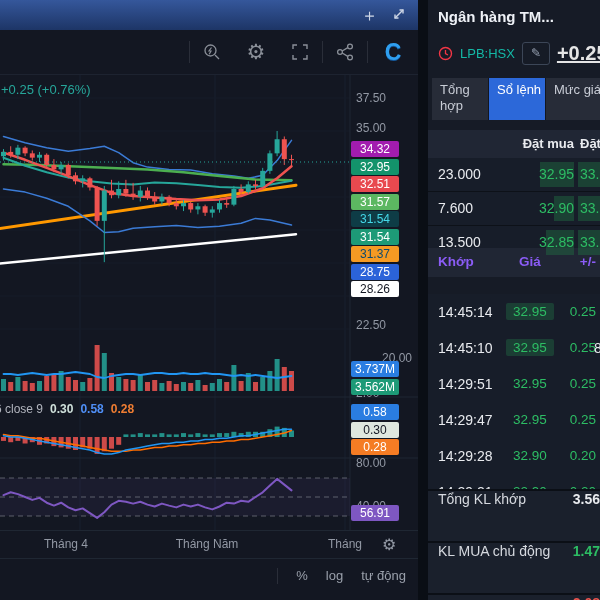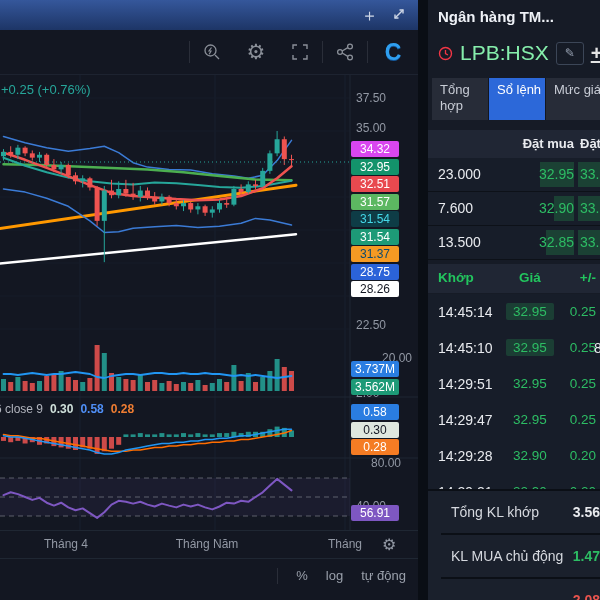--- a/index.html
+++ b/index.html
@@ -28,47 +28,47 @@
   .ta-label{position:absolute;top:6px;transform:translateX(-50%);}
   #ta-gear{position:absolute;left:382px;top:4px;font-size:16px;color:#9298a4;}
   #bottom-bar{position:absolute;left:0;top:558px;width:418px;height:42px;background:#131722;border-top:1px solid #1f2733;
     display:flex;align-items:flex-start;justify-content:flex-end;gap:18px;padding:9px 12px 0 0;box-sizing:border-box;
     font-size:13px;color:#9aa0ab;}
   .bb-sep{width:1px;height:16px;background:#2a2e39;}
   
   #side-panel{position:absolute;left:428px;top:0;width:172px;height:600px;background:#161b26;overflow:hidden;font-size:14px;}
   #panel-title{position:absolute;left:10px;top:8px;font-size:15px;font-weight:700;color:#eef1f6;white-space:nowrap;}
   #symbol-row{position:absolute;left:10px;top:40px;height:26px;display:flex;align-items:center;gap:7px;white-space:nowrap;}
-  #symbol-text{color:#86efac;font-size:21px;}
+  #symbol-text{color:#14b8a6;font-size:13px;}
   #edit-btn{width:26px;height:21px;border:1px solid #3c4657;border-radius:3px;display:flex;align-items:center;justify-content:center;color:#9aa4b5;font-size:12px;}
   #symbol-change{color:#e5e5e5;font-weight:700;font-size:20px;text-decoration:underline;}
   #tab-bar{position:absolute;left:4px;top:78px;width:170px;height:42px;display:flex;gap:1px;background:#12161f;}
   .tab{flex:1;background:#272c38;color:#c9cdd6;font-size:13px;line-height:1.2;padding:4px 0 0 8px;box-sizing:border-box;}
   .tab.sel{background:#2c68d9;color:#fff;}
   .ob-header{position:absolute;left:0;top:130px;width:172px;height:28px;background:#202634;color:#e8eaee;font-weight:700;font-size:13px;}
   .ob-h-buy{position:absolute;left:76px;width:70px;top:6px;text-align:right;}
   .ob-h-sell{position:absolute;left:152px;width:70px;top:6px;}
   .ob-row{position:absolute;left:0;width:172px;height:33px;background:#171d29;border-bottom:1px solid #0d1118;}
   .ob-qty{position:absolute;left:10px;top:8px;color:#e8eaee;}
   .ob-buy{position:absolute;left:76px;width:70px;top:8px;text-align:right;color:#2dbd64;z-index:2;}
   .ob-sell{position:absolute;left:152px;width:70px;top:8px;color:#2dbd64;z-index:2;}
   .depth-buy{position:absolute;right:26px;top:4px;height:25px;background:rgba(34,110,66,.45);z-index:1;}
   .depth-sell{position:absolute;left:150px;top:4px;height:25px;background:rgba(34,110,66,.45);z-index:1;}
-  .tr-header{position:absolute;left:0;top:264px;width:172px;height:29px;background:#202634;color:#22c55e;font-weight:700;font-size:13.5px;}
+  .tr-header{position:absolute;left:0;top:248px;width:172px;height:29px;background:#202634;color:#8b5cf6;font-weight:700;font-size:13.5px;}
   .tr-h1{position:absolute;left:10px;top:6px;}
   .tr-h2{position:absolute;left:78px;width:48px;top:6px;text-align:center;}
   .tr-h3{position:absolute;left:130px;width:38px;top:6px;text-align:right;}
   .tr-row{position:absolute;left:0;width:172px;height:36px;background:#171d29;border-bottom:1px solid #0d1118;}
   .tr-time{position:absolute;left:10px;top:10px;color:#e8eaee;}
   .tr-price{position:absolute;left:78px;width:48px;top:10px;text-align:center;color:#2dbd64;font-size:13.5px;}
   .tr-row.flash .tr-price{background:rgba(40,150,84,.28);border-radius:2px;padding:1px 0;top:9px;}
   .tr-chg{position:absolute;left:130px;width:38px;top:10px;text-align:right;color:#2dbd64;font-size:13.5px;}
   .tr-vol{position:absolute;left:166px;top:10px;color:#e8eaee;}
   #summary{position:absolute;left:0;top:489px;width:172px;height:111px;background:#1a202c;border-top:2px solid #0b0f16;z-index:5;}
-  .sum-row{position:relative;height:44px;border-bottom:2px solid #0b0f16;display:flex;align-items:center;padding:0 0 0 10px;box-sizing:border-box;margin-left:13px;}
+  .sum-row{position:relative;height:52px;border-bottom:2px solid #0b0f16;display:flex;padding:0 0 0 10px;box-sizing:border-box;}
   .sum-label{color:#d6d9df;font-size:14px;}
   .sum-val{margin-left:auto;font-weight:700;font-size:14px;}
 </style>
 </head>
 <body>
 
 <div id="chart-region">
   <svg id="chart-svg" width="418" height="600">
       <line x1="80" y1="75" x2="80" y2="530" stroke="#18202e"></line>
       <line x1="215" y1="75" x2="215" y2="530" stroke="#18202e"></line>
@@ -314,23 +314,23 @@
   </div>
 
   <div id="change-label">+0.25 (+0.76%)</div>
 
   <div id="axis-layer">
       <div class="axis-label" style="top: 91px;">37.50</div>
       <div class="axis-label" style="top: 121px;">35.00</div>
       <div class="axis-label" style="top: 318px;">22.50</div>
       <div class="axis-label" style="top: 351px; margin-left: 26px;">20.00</div>
       <div class="axis-label" style="top: 386px;">2.00</div>
-      <div class="axis-label" style="top: 456px; text-align: center;">80.00</div>
+      <div class="axis-label" style="top: 456px;">80.00</div>
       <div class="axis-label" style="top: 499px;">40.00</div>
-      <div class="pbadge" style="top: 141px; background: #d946ef; color: rgb(255, 255, 255);">34.32</div>
+      <div class="pbadge" style="top: 141px; background: #a21caf; color: rgb(255, 255, 255);">34.32</div>
       <div class="pbadge" style="top: 158.5px; background: rgb(19, 147, 107); color: rgb(255, 255, 255);">32.95</div>
       <div class="pbadge" style="top: 176px; background: rgb(232, 73, 79); color: rgb(255, 255, 255);">32.51</div>
       <div class="pbadge" style="top: 193.5px; background: rgb(92, 183, 97); color: rgb(255, 255, 255);">31.57</div>
       <div class="pbadge" style="top: 211px; background: rgb(14, 60, 70); color: rgb(69, 216, 232);">31.54</div>
       <div class="pbadge" style="top: 228.5px; background: rgb(29, 154, 119); color: rgb(255, 255, 255);">31.54</div>
       <div class="pbadge" style="top: 246px; background: rgb(245, 154, 35); color: #0c4a6e;">31.37</div>
       <div class="pbadge" style="top: 263.5px; background: rgb(43, 99, 217); color: rgb(255, 255, 255);">28.75</div>
       <div class="pbadge" style="top: 281px; background: rgb(255, 255, 255); color: rgb(19, 23, 34);">28.26</div>
       <div class="pbadge" style="top: 361px; background: rgb(42, 125, 225); color: rgb(255, 255, 255);">3.737M</div>
       <div class="pbadge" style="top: 378.5px; background: rgb(29, 154, 119); color: rgb(255, 255, 255);">3.562M</div>

